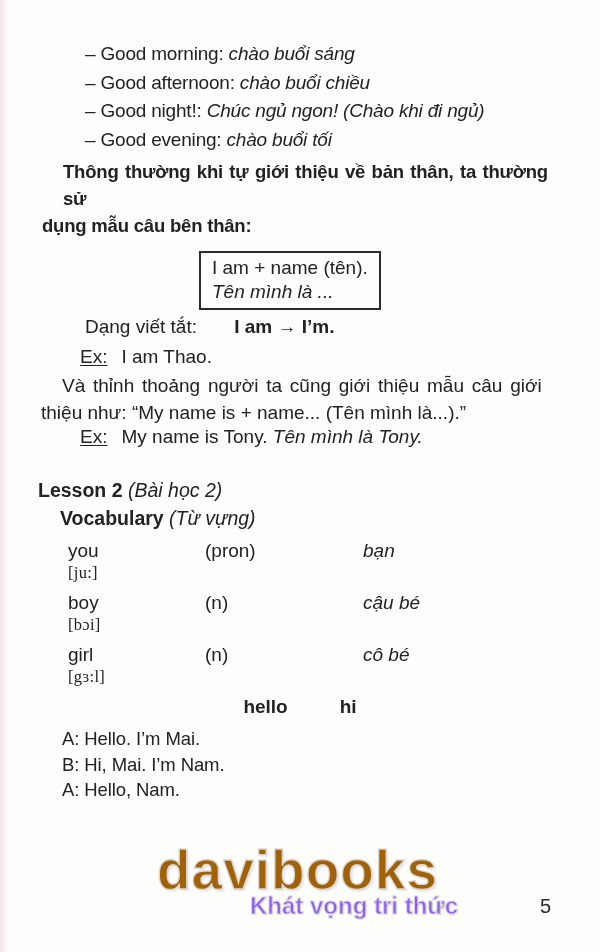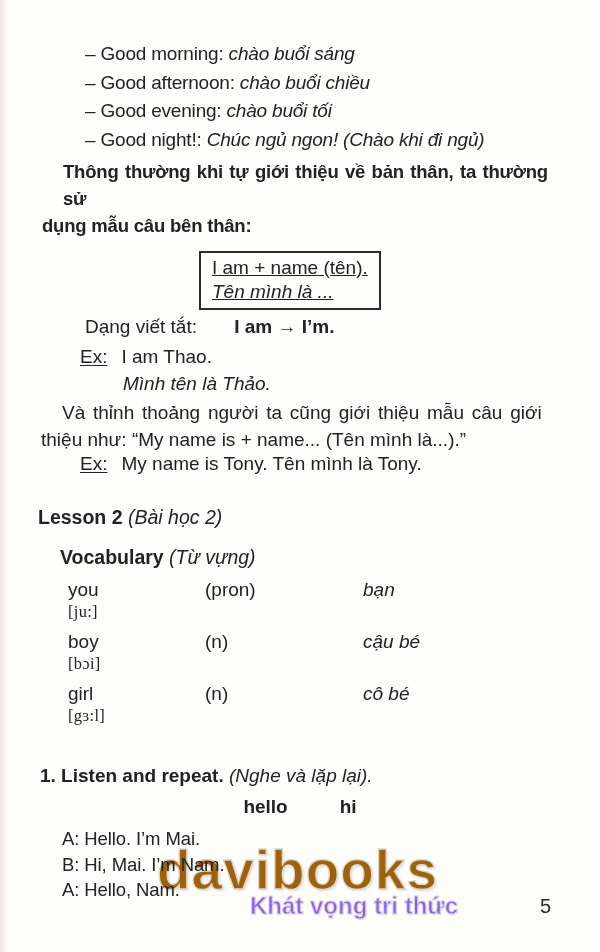--- a/index.html
+++ b/index.html
@@ -19,43 +19,43 @@
   .greetings { margin-left:85px; font-size:19px; line-height:28.5px; letter-spacing:-0.2px; }
   .g-vi { font-style:italic; }
 
   
   .intro { margin:4px 24px 12px 42px; font-weight:bold; font-size:18.5px; line-height:27px; letter-spacing:-0.2px; }
   .intro .l1 { display:block; padding-left:21px; word-spacing:1.5px; }
   .intro .l2 { display:block; }
 
   
   .box-row { margin:0 0 0 199px; }
-  .pattern-box { display:inline-block; border:2px solid #2b2b2b; padding:3px 11px 4px 11px; font-size:19px; line-height:24px;text-decoration:underline; }
+  .pattern-box { display:inline-block; border:2px solid #2b2b2b; padding:3px 11px 4px 11px; font-size:19px; line-height:24px; }
   .pb-vi { font-style:italic; }
 
   
   .abbrev { margin:7px 0 0 85px; font-size:19px; line-height:20px; }
   .abbrev .bold { font-weight:bold;margin-left:32px; }
 
   
   .example1 { margin:6px 0 0 80px; font-size:19px; line-height:27px; }
   .ex-row { display:flex; column-gap:14px; }
   .ex-label { text-decoration:underline; text-underline-offset:2px; }
   .ex-vi-line { margin-left:43px; font-style:italic; }
   .example2 { margin:1px 0 0 80px; font-size:19px; line-height:20px; display:flex; column-gap:14px; }
-  .ex-vi { }
+  .ex-vi { font-style:italic; }
 
   
   .para2 { margin:2px 20px 0 41px; font-size:19px; line-height:27px; }
   .para2 .l1 { display:block; padding-left:21px; word-spacing:2.5px; }
   .para2 .l2 { display:block; }
 
   
   .lesson-h { margin:33px 0 0 38px; font-size:19.5px; line-height:20px; }
-  .vocab-h  { margin:20px 0 0 60px;  font-size:19.5px; line-height:20px; }
+  .vocab-h  { margin:8px 0 0 60px;  font-size:19.5px; line-height:20px; }
   .h-bold { font-weight:bold; }
   .h-italic { font-style:italic; }
 
   
   .vocab { margin:13px 0 0 68px; }
   .vrow { display:grid; grid-template-columns:137px 158px auto; margin-bottom:12px; font-size:19px; }
   .vword { line-height:20px; }
   .vph { font-family:"Liberation Serif", serif; font-size:16.5px; line-height:17px; margin-top:3px; letter-spacing:0.3px; }
   .vpos { line-height:20px; }
   .vmean { line-height:20px; font-style:italic; }
@@ -87,22 +87,22 @@
   <div class="edge-shadow"></div>
 
   <div class="wm-brand">davibooks</div>
   <div class="wm-slogan">Khát vọng tri thức</div>
 
   <div class="content">
 
     <div class="greetings">
       <div class="g-line"><span class="g-en">– Good morning: </span><span class="g-vi">chào buổi sáng</span></div>
       <div class="g-line"><span class="g-en">– Good afternoon: </span><span class="g-vi">chào buổi chiều</span></div>
+      <div class="g-line"><span class="g-en">– Good night!: </span><span class="g-vi">Chúc ngủ ngon! (Chào khi đi ngủ)</span></div>
       <div class="g-line"><span class="g-en">– Good evening: </span><span class="g-vi">chào buổi tối</span></div>
-      <div class="g-line"><span class="g-en">– Good night!: </span><span class="g-vi">Chúc ngủ ngon! (Chào khi đi ngủ)</span></div>
     </div>
 
     <div class="intro">
       <span class="l1">Thông thường khi tự giới thiệu về bản thân, ta thường sử</span>
       <span class="l2">dụng mẫu câu bên thân:</span>
     </div>
 
     <div class="box-row">
       <div class="pattern-box">
         <div class="pb-en">I am + name (tên).</div>
@@ -110,21 +110,20 @@
       </div>
     </div>
 
     <div class="abbrev"><span>Dạng viết tắt: </span><span class="bold">I am → I’m.</span></div>
 
     <div class="example1">
       <div class="ex-row">
         <span class="ex-label">Ex:</span>
         <span class="ex-en">I am Thao.</span>
       </div>
-      <div class="ex-vi-line">Mình tên là Thảo.</div>
     </div>
 
     <div class="para2">
       <span class="l1">Và thỉnh thoảng người ta cũng giới thiệu mẫu câu giới</span>
       <span class="l2">thiệu như: “My name is + name... (Tên mình là...).”</span>
     </div>
 
     <div class="example2">
       <span class="ex-label">Ex:</span>
       <span><span class="ex-en">My name is Tony. </span><span class="ex-vi">Tên mình là Tony.</span></span>
@@ -154,21 +153,20 @@
       <div class="vrow">
         <div class="vword">
           <div>girl</div>
           <div class="vph">[gɜ:l]</div>
         </div>
         <div class="vpos">(n)</div>
         <div class="vmean">cô bé</div>
       </div>
     </div>
 
-    <div class="exercise"><span class="h-bold">1. Listen and repeat. </span><span class="h-italic">(Nghe và lặp lại).</span></div>
 
     <div class="keywords">
       <span>hello</span>
       <span>hi</span>
     </div>
 
     <div class="dialogue">
       <div>A: Hello. I’m Mai.</div>
       <div>B: Hi, Mai. I’m Nam.</div>
       <div>A: Hello, Nam.</div>

